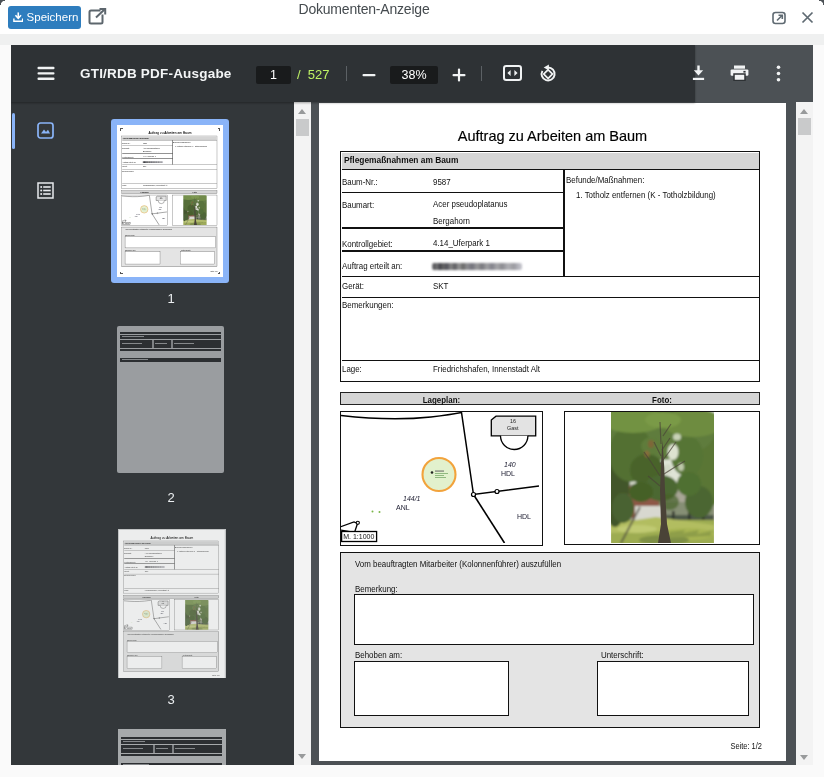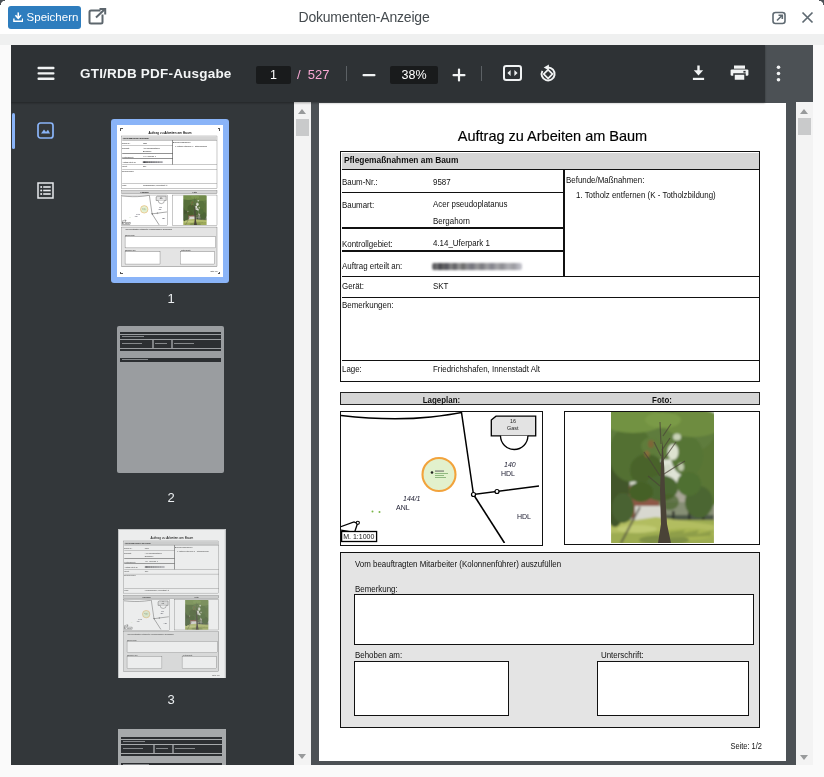--- a/index.html
+++ b/index.html
@@ -4,28 +4,28 @@
 <style>
 * { margin:0; padding:0; box-sizing:border-box; }
 html,body { width:824px; height:777px; overflow:hidden; }
 body { position:relative; font-family:"Liberation Sans",sans-serif; background:#fafafa; }
 .abs { position:absolute; }
 
 #hdr { left:0; top:0; width:824px; height:34px; background:#ffffff; }
 #hdrstrip { left:0; top:34px; width:824px; height:11px; background:#eff0f0; }
 #btn-save { left:8px; top:6px; width:73px; height:23px; background:#2e7dbe; border-radius:3px; color:#fff; font-size:11.5px; line-height:23px; text-align:center; padding-left:2px; }
 #btn-save svg { vertical-align:-1.5px; margin-right:3.5px; }
-#dlg-title { left:0; top:9px; width:728px; text-align:center; font-size:14px; color:#454b4f; letter-spacing:-0.2px; }
+#dlg-title { left:0; top:1px; width:728px; text-align:center; font-size:14px; color:#454b4f; letter-spacing:-0.2px; }
 .corner { width:5px; height:5px; }
 
 #viewer { left:11px; top:45px; width:802px; height:720px; background:#4c5155; overflow:hidden; }
-#toolbar { left:0; top:0; width:754px; height:57px; background:#2e3235; box-shadow:0 1px 2px rgba(0,0,0,.35); }
+#toolbar { left:0; top:0; width:684px; height:57px; background:#2e3235; box-shadow:0 1px 2px rgba(0,0,0,.35); }
 #toolbar .ttl { position:absolute; left:69px; top:0; height:57px; line-height:57px; color:#f3f5f6; font-size:13.5px; font-weight:bold; letter-spacing:.2px; }
 .tbox { position:absolute; background:#191b1c; border-radius:2px; color:#fff; font-size:12.5px; text-align:center; }
-.twht { position:absolute; color:#f9a8d4; font-size:13px; }
+.twht { position:absolute; color:#bef264; font-size:13px; }
 .tsep { position:absolute; width:1px; height:15px; background:#5c6165; top:59px; }
 
 #sidebar { left:0; top:57px; width:283px; height:663px; background:#33373a; }
 #sideind { left:1px; top:68px; width:3px; height:36px; background:#8ab4f8; border-radius:2px; }
 .thlabel { position:absolute; left:106px; width:108px; text-align:center; color:#eceff1; font-size:13px; }
 
 .sbtrack { background:#f3f3f3; }
 .sbthumb { position:absolute; background:#c9cacb; }
 .arr-up { position:absolute; width:0; height:0; border-left:4.5px solid transparent; border-right:4.5px solid transparent; border-bottom:5px solid #989a9b; }
 .arr-dn { position:absolute; width:0; height:0; border-left:4.5px solid transparent; border-right:4.5px solid transparent; border-top:5px solid #989a9b; }

